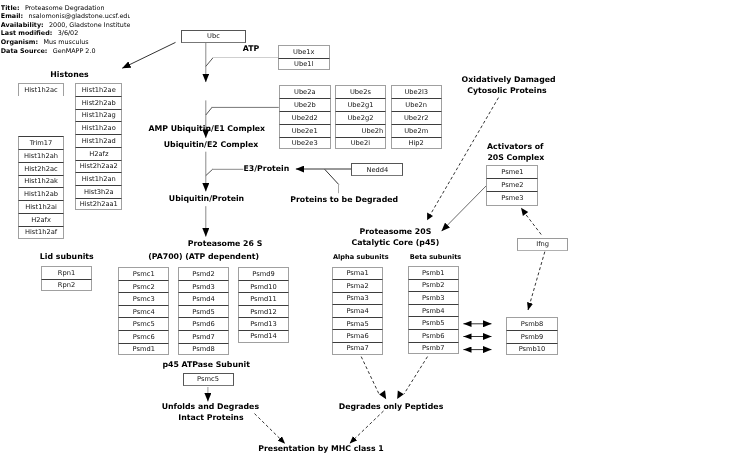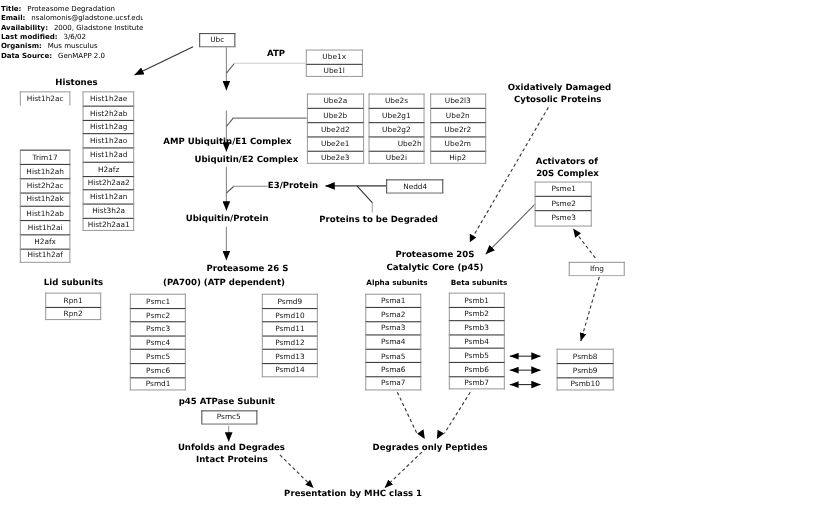--- a/index.html
+++ b/index.html
@@ -96,21 +96,21 @@
   <g stroke="#333" stroke-width="1" fill="none">
   <path d="M487.5,184.5 L441.6,231.1" stroke="#6a6a6a" marker-end="url(#ah)"></path>
   </g>
 
   <g stroke="#333" stroke-width="1" fill="none">
   <path d="M463.4,323.8 L491.4,323.8" marker-start="url(#ahb)" marker-end="url(#ah)"></path>
   <path d="M463.4,336.5 L491.4,336.5" marker-start="url(#ahb)" marker-end="url(#ah)"></path>
   <path d="M463.4,349.6 L491.4,349.6" marker-start="url(#ahb)" marker-end="url(#ah)"></path>
   </g>
 </svg>
-<div class="gcol single" style="left:181.0px;top:29.8px;width:33px;">
+<div class="gcol single" style="left:181.0px;top:29.8px;width:65px;">
   <div class="gbox" style="height:12.8px;">
         <span>Ubc</span>
       </div>
 </div>
 <div class="gcol" style="left:277.8px;top:45.0px;width:52.0px;">
   <div class="gbox" style="height:12.7px;">
         <span>Ube1x</span>
       </div>
   <div class="gbox" style="height:12.7px;">
         <span>Ube1l</span>
@@ -273,20 +273,43 @@
   <div class="gbox" style="height:12.56px;">
         <span>Psmc5</span>
       </div>
   <div class="gbox" style="height:12.56px;">
         <span>Psmc6</span>
       </div>
   <div class="gbox" style="height:12.56px;">
         <span>Psmd1</span>
       </div>
 </div>
+<div class="gcol" style="left:177.8px;top:267.3px;width:51.4px;">
+  <div class="gbox" style="height:12.56px;">
+        <span>Psmd2</span>
+      </div>
+  <div class="gbox" style="height:12.56px;">
+        <span>Psmd3</span>
+      </div>
+  <div class="gbox" style="height:12.56px;">
+        <span>Psmd4</span>
+      </div>
+  <div class="gbox" style="height:12.56px;">
+        <span>Psmd5</span>
+      </div>
+  <div class="gbox" style="height:12.56px;">
+        <span>Psmd6</span>
+      </div>
+  <div class="gbox" style="height:12.56px;">
+        <span>Psmd7</span>
+      </div>
+  <div class="gbox" style="height:12.56px;">
+        <span>Psmd8</span>
+      </div>
+</div>
 <div class="gcol" style="left:238.3px;top:267.3px;width:50.5px;">
   <div class="gbox" style="height:12.56px;">
         <span>Psmd9</span>
       </div>
   <div class="gbox" style="height:12.56px;">
         <span>Psmd10</span>
       </div>
   <div class="gbox" style="height:12.56px;">
         <span>Psmd11</span>
       </div>
@@ -359,21 +382,21 @@
 </div>
 <div class="gcol single" style="left:182.5px;top:372.9px;width:51.0px;">
   <div class="gbox" style="height:13.0px;">
         <span>Psmc5</span>
       </div>
 </div>
 
 <div class="lbl" style="left:69.5px;top:70.05px;font-size:7.8px;line-height:9.13px;">Histones</div>
 <div class="lbl" style="left:251.0px;top:44.15px;font-size:7.8px;line-height:9.13px;">ATP</div>
 <div class="lbl" style="left:206.8px;top:83.95px;font-size:7.8px;line-height:9.13px;margin-top:40px;">AMP Ubiquitin/E1 Complex</div>
-<div class="lbl" style="left:224px;top:139.95px;font-size:7.8px;line-height:9.13px;">Ubiquitin/E2 Complex</div>
+<div class="lbl" style="left:211px;top:139.95px;font-size:7.8px;line-height:9.13px;">Ubiquitin/E2 Complex</div>
 <div class="lbl" style="left:266.4px;top:163.75px;font-size:7.8px;line-height:9.13px;">E3/Protein</div>
 <div class="lbl" style="left:344.2px;top:194.75px;font-size:7.8px;line-height:9.13px;">Proteins to be Degraded</div>
 <div class="lbl" style="left:206.5px;top:194.25px;font-size:7.8px;line-height:9.13px;">Ubiquitin/Protein</div>
 <div class="lbl" style="left:508.6px;top:74.75px;font-size:7.8px;line-height:9.13px;">Oxidatively Damaged</div>
 <div class="lbl" style="left:507.0px;top:85.85px;font-size:7.8px;line-height:9.13px;">Cytosolic Proteins</div>
 <div class="lbl" style="left:515.3px;top:141.75px;font-size:7.8px;line-height:9.13px;">Activators of</div>
 <div class="lbl" style="left:515.9px;top:152.55px;font-size:7.8px;line-height:9.13px;">20S Complex</div>
 <div class="lbl" style="left:225px;top:239.45px;font-size:7.8px;line-height:9.13px;">Proteasome 26 S</div>
 <div class="lbl" style="left:203.6px;top:252.15px;font-size:7.8px;line-height:9.13px;">(PA700) (ATP dependent)</div>
 <div class="lbl" style="left:395.4px;top:226.75px;font-size:7.8px;line-height:9.13px;">Proteasome 20S</div>

